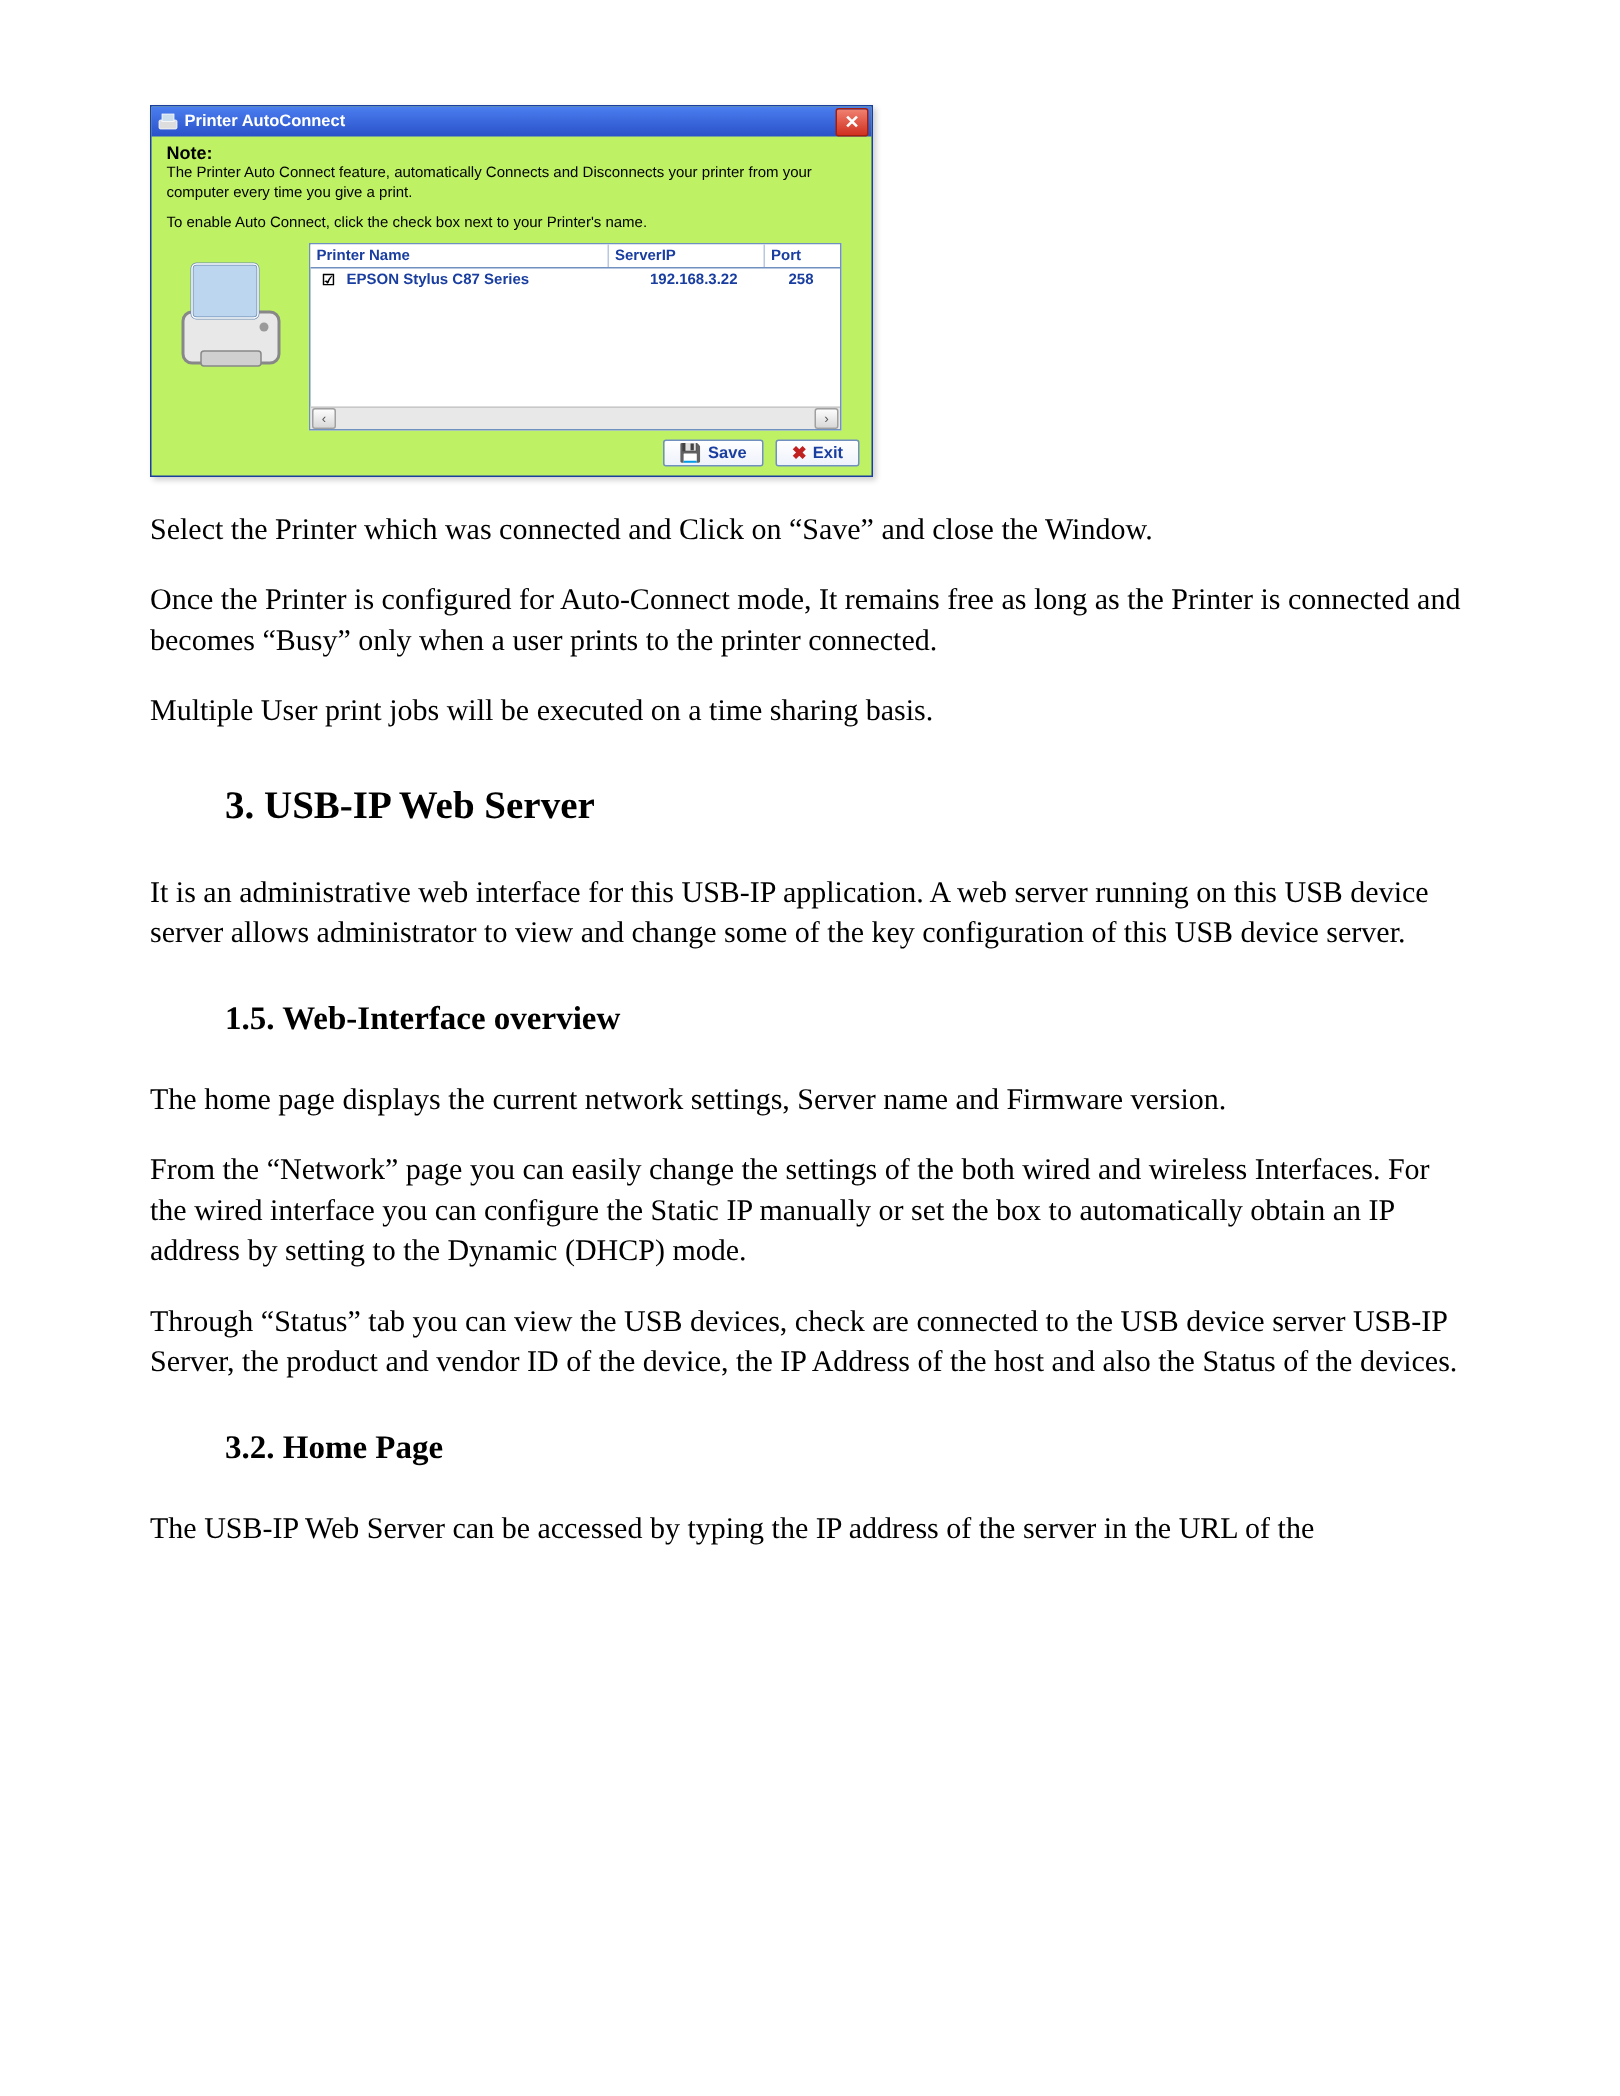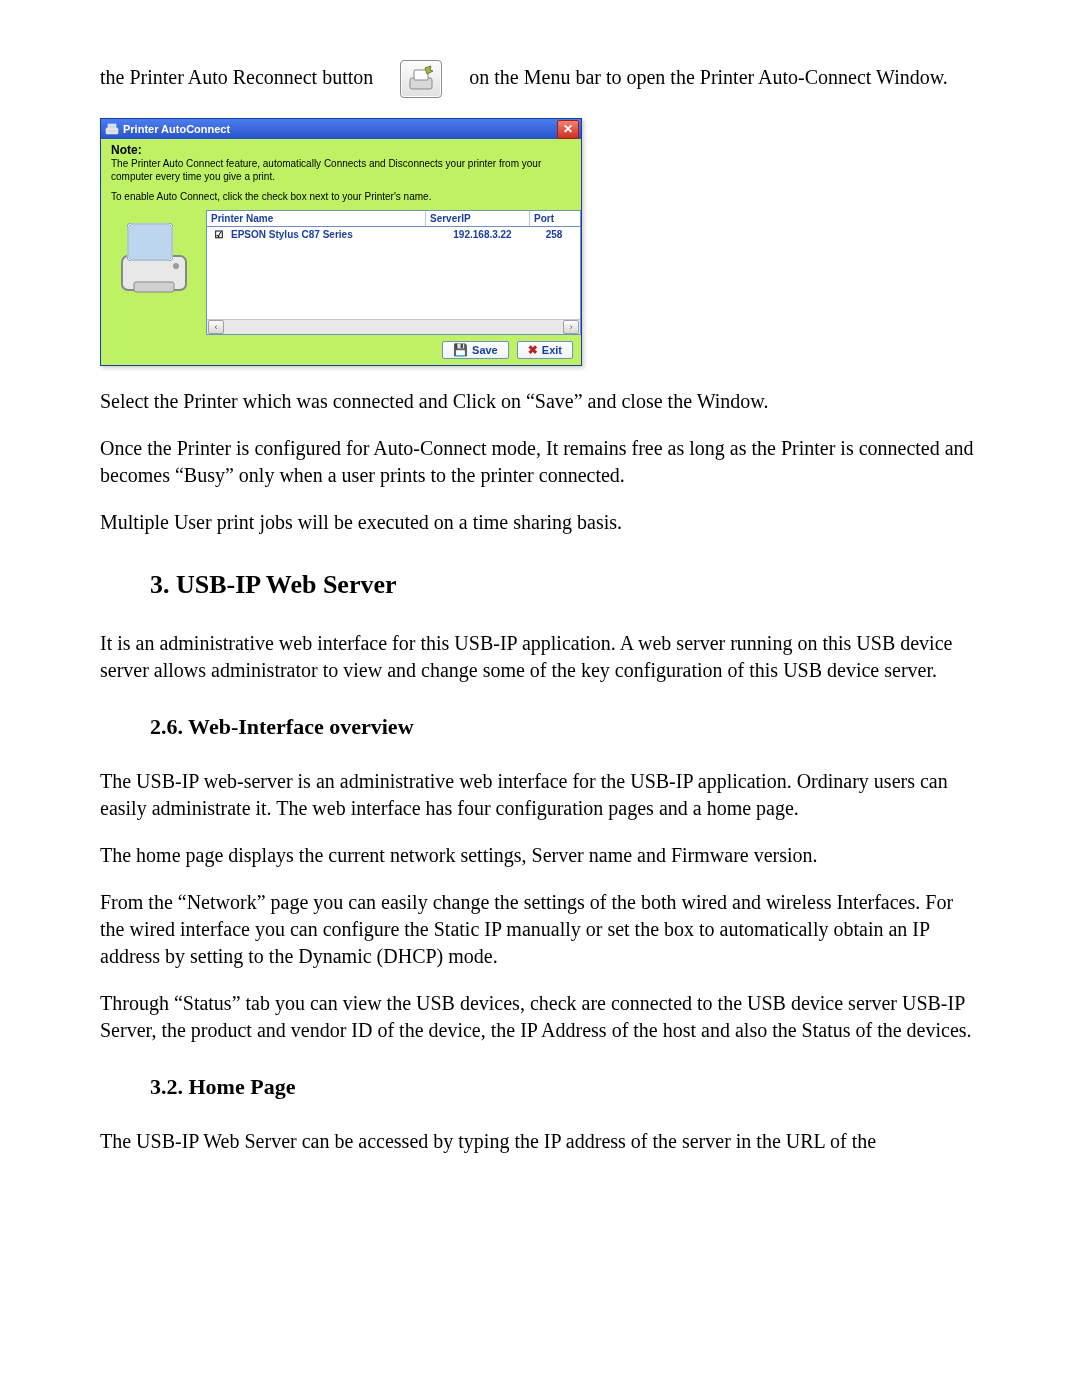--- a/index.html
+++ b/index.html
@@ -64,21 +64,21 @@
   .note-block { padding: 4px 10px 6px 10px; color:#000; }
   .note-block .note-title { font-weight:bold; font-size:12px; }
   .note-block .note-line { font-size:10px; line-height:1.25; margin-top:1px; }
 
   .body-area { display:flex; }
   .printer-ico-cell {
     width: 105px;
     display:flex; align-items:flex-start; justify-content:center;
     padding-top:4px;
   }
-  .grid-cell { flex:1; padding-right:0; }
+  .grid-cell { flex:1; padding-right:20px; }
 
   .grid {
     border:1px solid #7090c0;
     font-size:10px;
     color:#1a3ea0;
     background:#fff;
   }
   .grid-head {
     display:flex;
     background:#fff;
@@ -118,31 +118,20 @@
   .ic-exit{ color:#c02020;}
 
   h2.sec { font-size:26px; font-weight:bold; margin: 34px 0 30px 50px; font-family:"Times New Roman",serif;}
   h3.sub { font-size:22px; font-weight:bold; margin: 30px 0 28px 50px; font-family:"Times New Roman",serif;}
 </style>
 </head>
 <body>
 
 <div class="page">
 
-  <p>
-    <span>the Printer Auto Reconnect button</span>
-    <span class="inline-btn">
-      <svg width="32" height="30" viewBox="0 0 32 30">
-        <rect x="5" y="14" width="22" height="11" rx="2" fill="#d8d8d8" stroke="#888"></rect>
-        <rect x="9" y="6" width="14" height="10" rx="1" fill="#fff" stroke="#888"></rect>
-        <path d="M20 4 l6 -2 l-1 4 l3 1 l-6 3 z" fill="#9db84a" stroke="#6a8030"></path>
-      </svg>
-    </span>
-    <span>on the Menu bar to open the Printer Auto-Connect Window.</span>
-  </p>
 
   <div class="dialog">
     <div class="titlebar">
       <svg class="ico" viewBox="0 0 14 14">
         <rect x="1" y="6" width="12" height="6" rx="1" fill="#ddd" stroke="#fff" stroke-width="0.5"></rect>
         <rect x="3" y="2" width="8" height="5" fill="#cde" stroke="#fff" stroke-width="0.5"></rect>
       </svg>
       <span class="ttl">Printer AutoConnect</span>
       <div class="close-btn">
         <span>✕</span>
@@ -204,22 +193,21 @@
     </div>
   </div>
 
   <p>Select the Printer which was connected and Click on “Save” and close the Window.</p>
   <p>Once the Printer is configured for Auto-Connect mode, It remains free as long as the Printer is connected and becomes “Busy” only when a user prints to the printer connected.</p>
   <p>Multiple User print jobs will be executed on a time sharing basis.</p>
 
   <h2 class="sec">3. USB-IP Web Server</h2>
   <p>It is an administrative web interface for this USB-IP application. A web server running on this USB device server allows administrator to view and change some of the key configuration of this USB device server.</p>
 
-  <h3 class="sub">2.6. Web-Interface overview</h3>
-  <p>The USB-IP web-server is an administrative web interface for the USB-IP application. Ordinary users can easily administrate it. The web interface has four configuration pages and a home page.</p>
+  <h3 class="sub">1.5. Web-Interface overview</h3>
   <p>The home page displays the current network settings, Server name and Firmware version.</p>
   <p>From the “Network” page you can easily change the settings of the both wired and wireless Interfaces. For the wired interface you can configure the Static IP manually or set the box to automatically obtain an IP address by setting to the Dynamic (DHCP) mode.</p>
   <p>Through “Status” tab you can view the USB devices, check are connected to the USB device server USB-IP Server, the product and vendor ID of the device, the IP Address of the host and also the Status of the devices.</p>
 
   <h3 class="sub">3.2.    Home Page</h3>
   <p style="margin-bottom:0">The USB-IP Web Server can be accessed by typing the IP address of the server in the URL of the</p>
 
 </div>
 
 </body></html>

